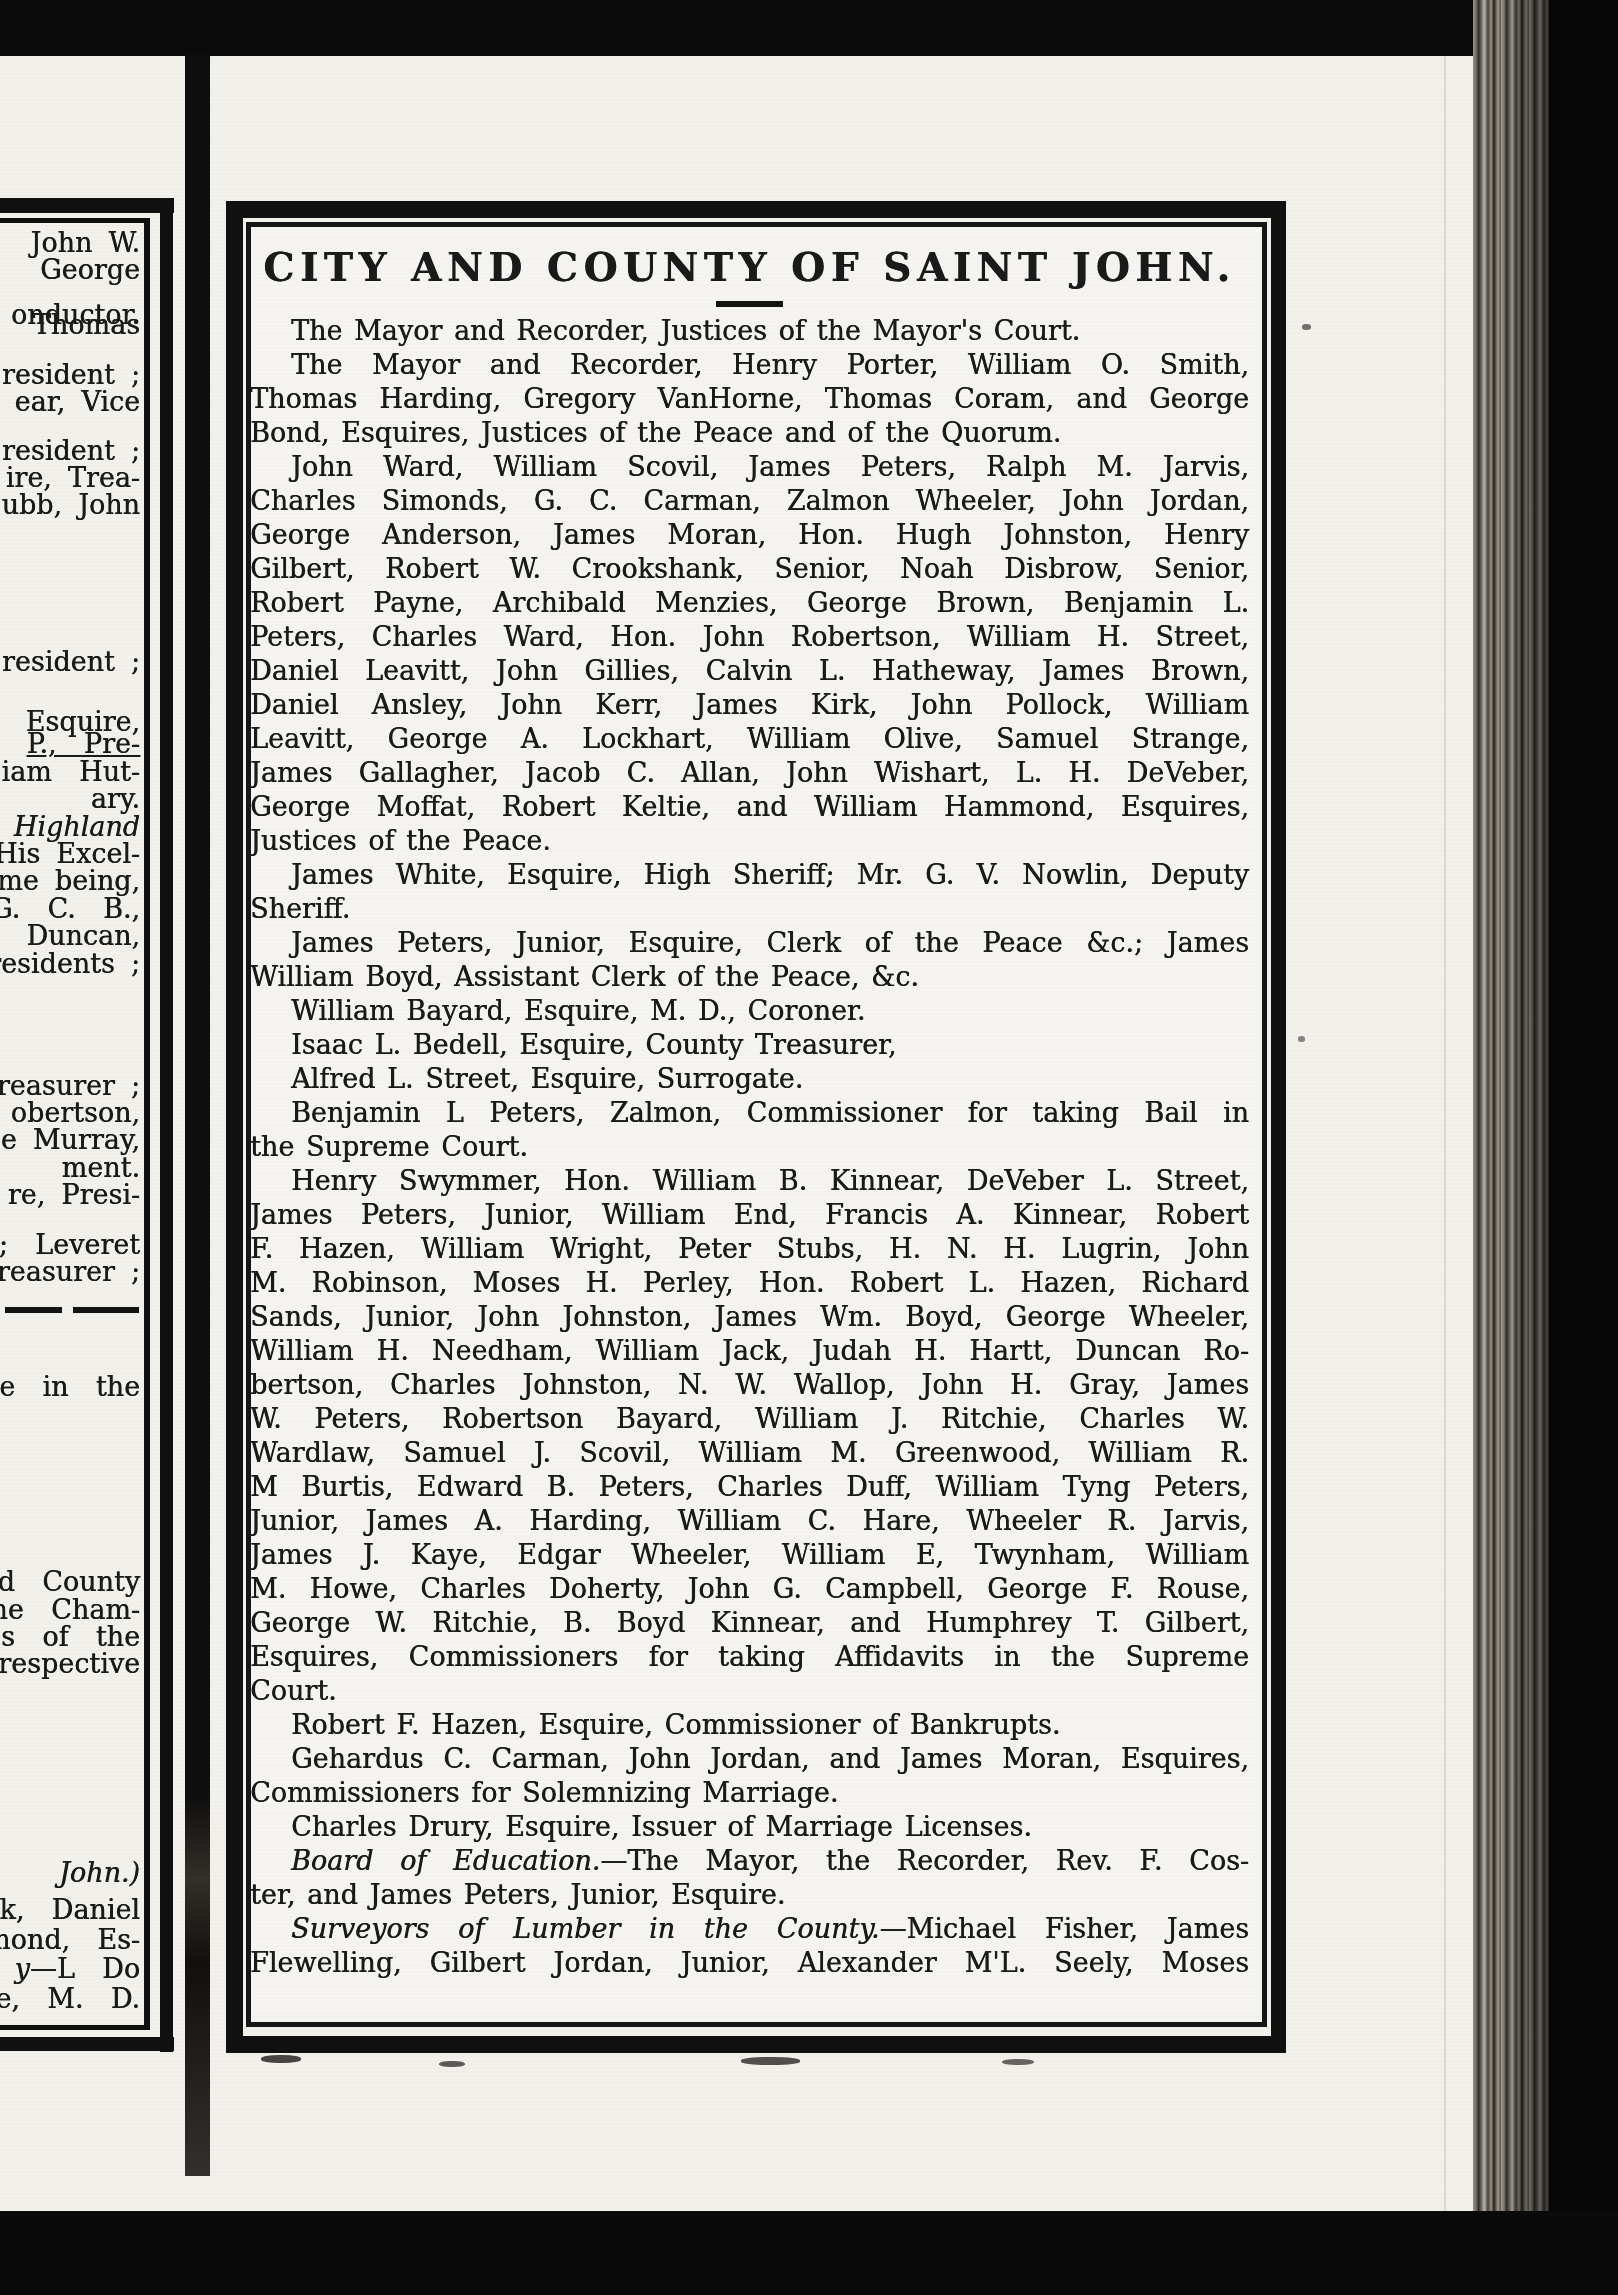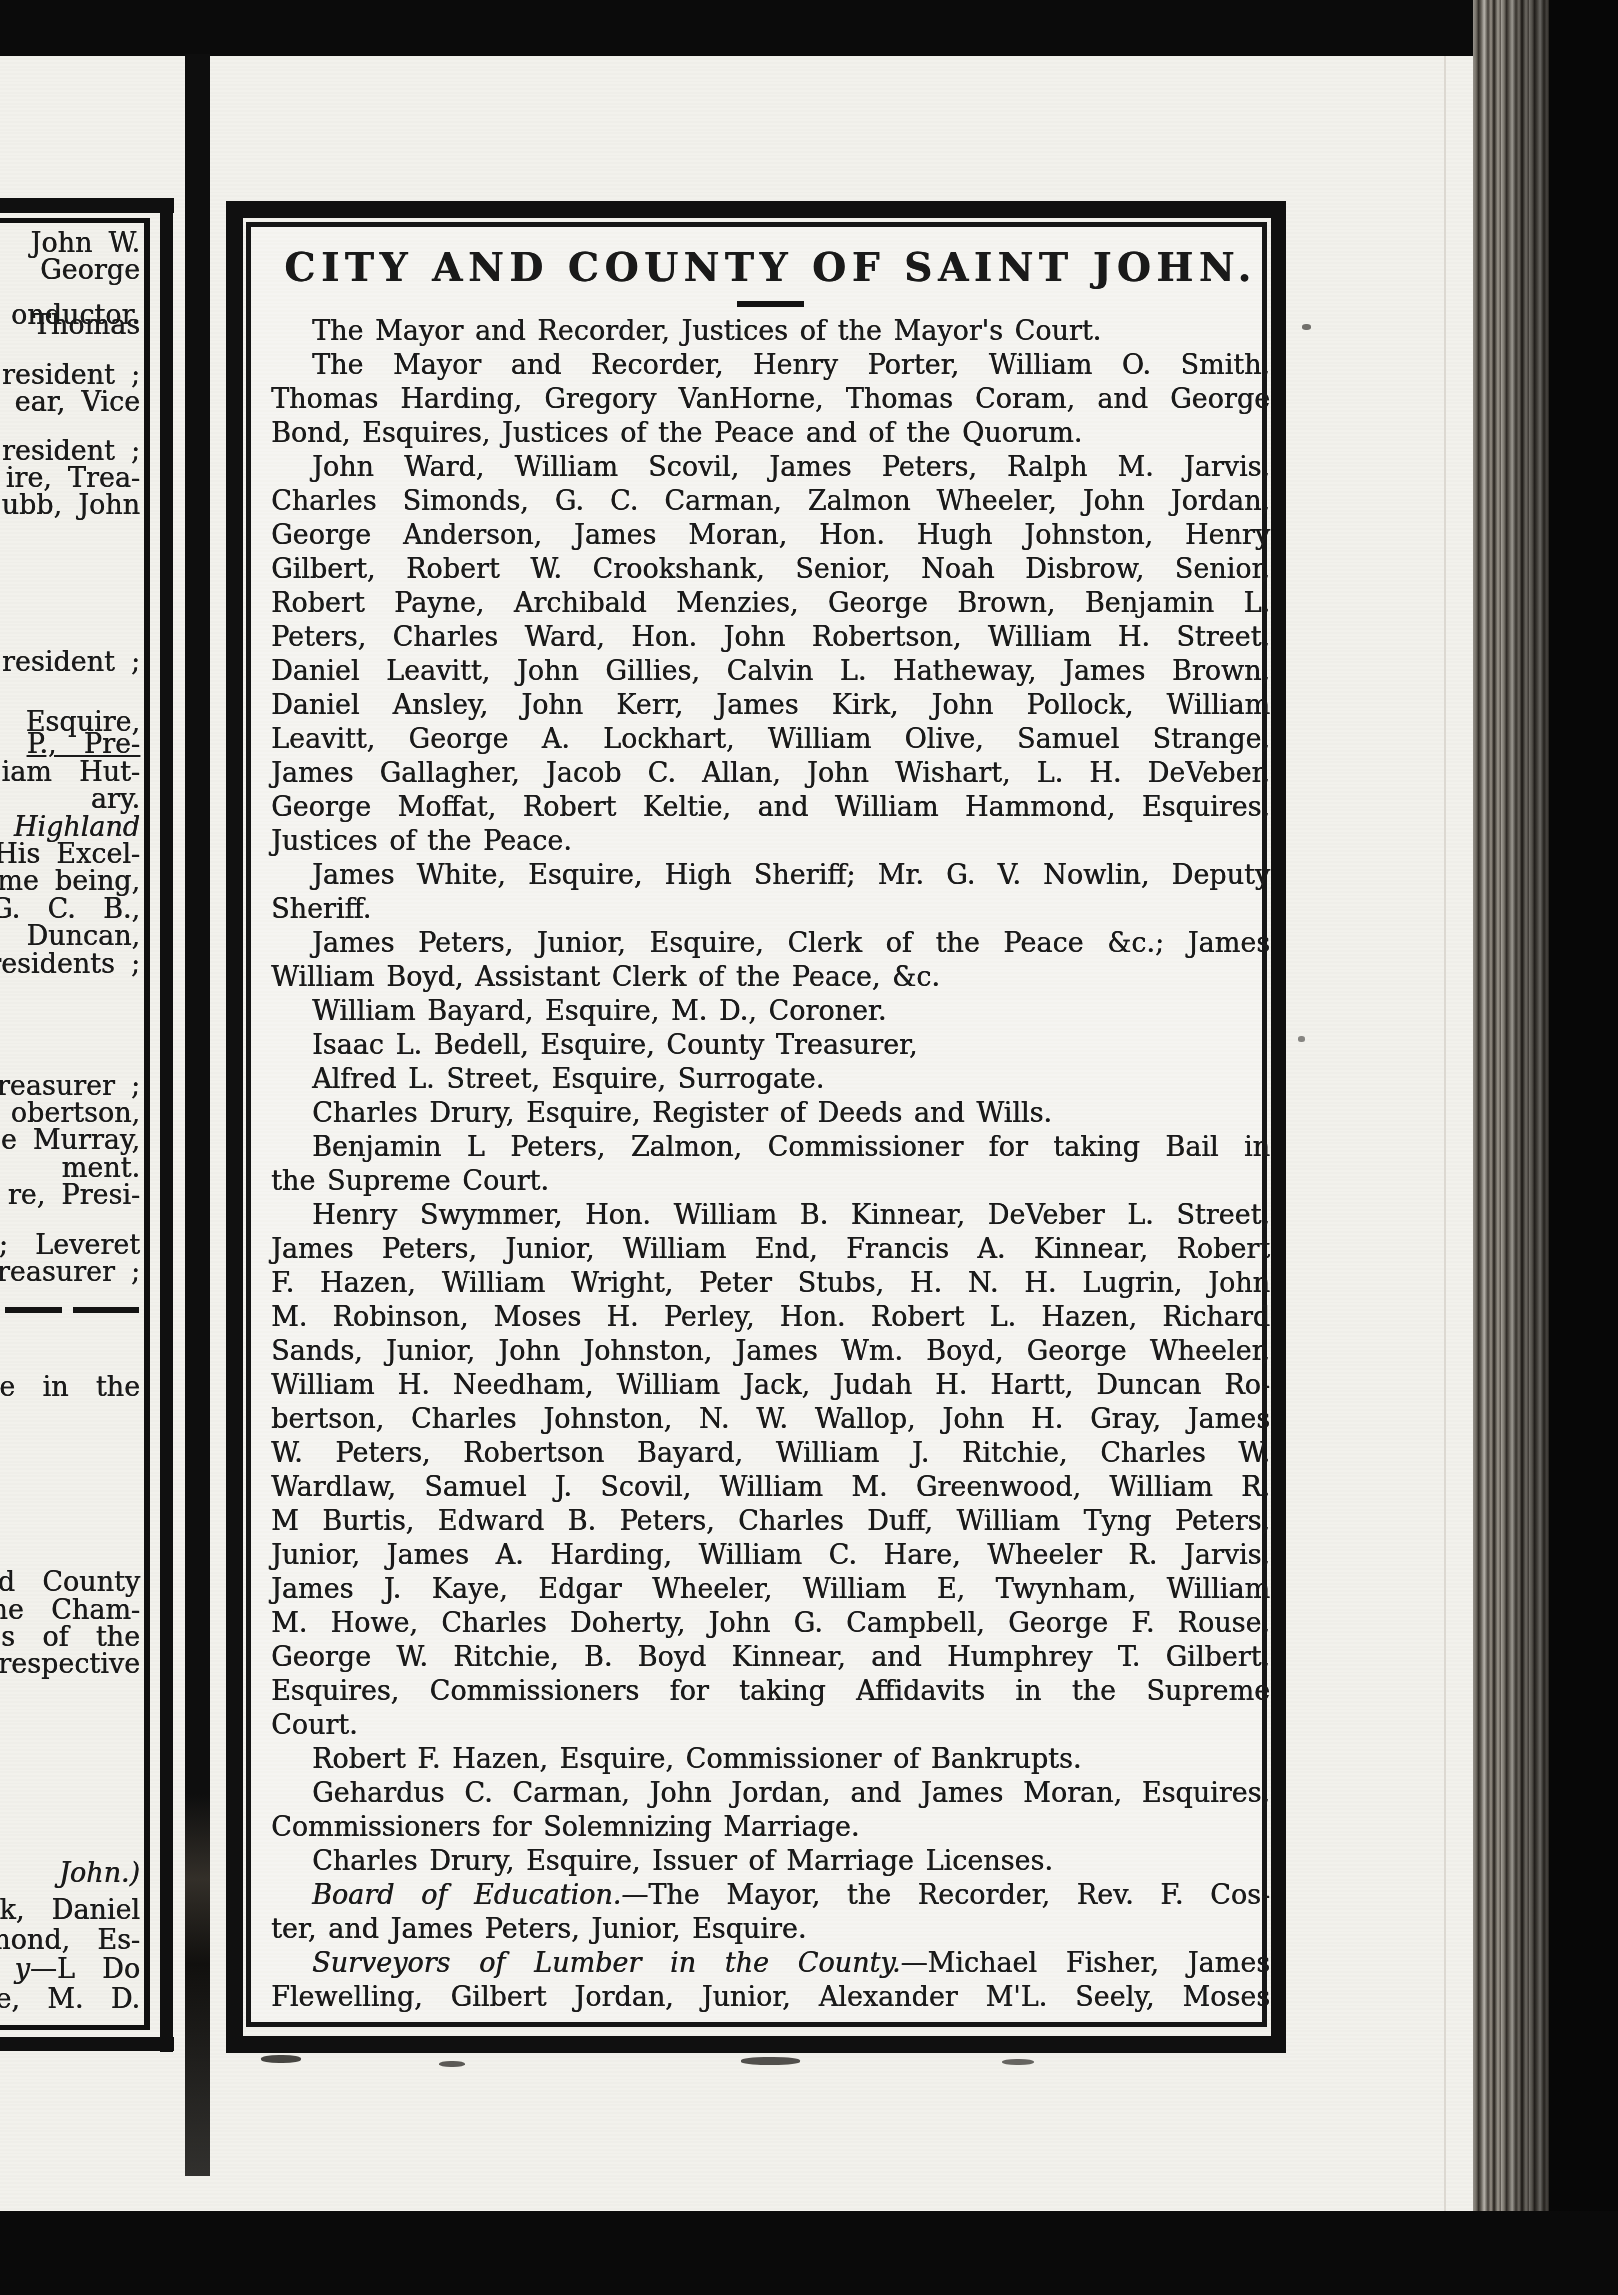--- a/index.html
+++ b/index.html
@@ -32,21 +32,21 @@
   .lline.wide{word-spacing:18.7px;}
   .it{font-style:italic;}
   .lrule{position:absolute;height:5.6px;background:#141414;}
 
   
   .mb-outer{position:absolute;left:226px;top:201px;width:1060px;height:1852px;box-sizing:border-box;
     border-style:solid;border-color:#101010;border-width:17px 15px 17px 17px;}
   .mb-inner{position:absolute;left:246px;top:222px;width:1021px;height:1805px;box-sizing:border-box;
     border:5px solid #161616;background:rgba(255,255,255,0.25);}
 
-  .content{position:absolute;left:271px;top:227px;width:999px;}
+  .content{position:absolute;left:250px;top:227px;width:999px;}
   .title{font-weight:bold;font-size:39px;line-height:49px;letter-spacing:5.6px;text-align:center;
     margin:16px 0 0 0;text-shadow:0.5px 0 0 currentColor;}
   .trule{width:67px;height:5.6px;background:#131313;margin:9.3px auto 7.5px auto;}
   .mline{height:34px;line-height:34px;font-size:27px;word-spacing:3.1px;
     text-shadow:0.4px 0 0 currentColor;overflow:visible;}
   .mline.j{text-align:justify;text-align-last:justify;}
   .mline.ind{text-indent:41px;}
 
   .speck{position:absolute;background:#1c1a17;border-radius:45%;}
 </style>
@@ -132,21 +132,20 @@
     <div class="mline j">James Gallagher, Jacob C. Allan, John Wishart, L. H. DeVeber,</div>
     <div class="mline j">George Moffat, Robert Keltie, and William Hammond, Esquires,</div>
     <div class="mline">Justices of the Peace.</div>
     <div class="mline ind j">James White, Esquire, High Sheriff; Mr. G. V. Nowlin, Deputy</div>
     <div class="mline">Sheriff.</div>
     <div class="mline ind j">James Peters, Junior, Esquire, Clerk of the Peace &amp;c.; James</div>
     <div class="mline">William Boyd, Assistant Clerk of the Peace, &amp;c.</div>
     <div class="mline ind">William Bayard, Esquire, M. D., Coroner.</div>
     <div class="mline ind">Isaac L. Bedell, Esquire, County Treasurer,</div>
     <div class="mline ind">Alfred L. Street, Esquire, Surrogate.</div>
-    <div class="mline ind">Charles Drury, Esquire, Register of Deeds and Wills.</div>
     <div class="mline ind j">Benjamin L Peters, Zalmon, Commissioner for taking Bail in</div>
     <div class="mline">the Supreme Court.</div>
     <div class="mline ind j">Henry Swymmer, Hon. William B. Kinnear, DeVeber L. Street,</div>
     <div class="mline j">James Peters, Junior, William End, Francis A. Kinnear, Robert</div>
     <div class="mline j">F. Hazen, William Wright, Peter Stubs, H. N. H. Lugrin, John</div>
     <div class="mline j">M. Robinson, Moses H. Perley, Hon. Robert L. Hazen, Richard</div>
     <div class="mline j">Sands, Junior, John Johnston, James Wm. Boyd, George Wheeler,</div>
     <div class="mline j">William H. Needham, William Jack, Judah H. Hartt, Duncan Ro-</div>
     <div class="mline j">bertson, Charles Johnston, N. W. Wallop, John H. Gray, James</div>
     <div class="mline j">W. Peters, Robertson Bayard, William J. Ritchie, Charles W.</div>

